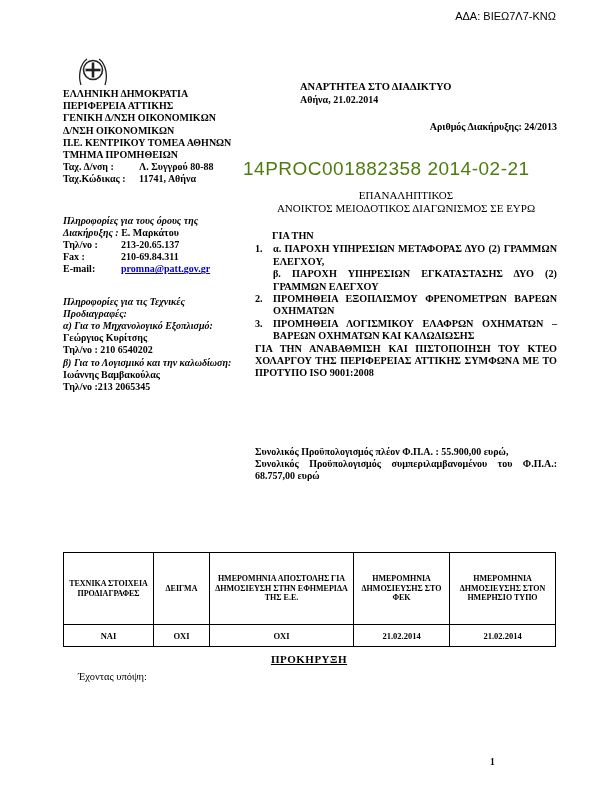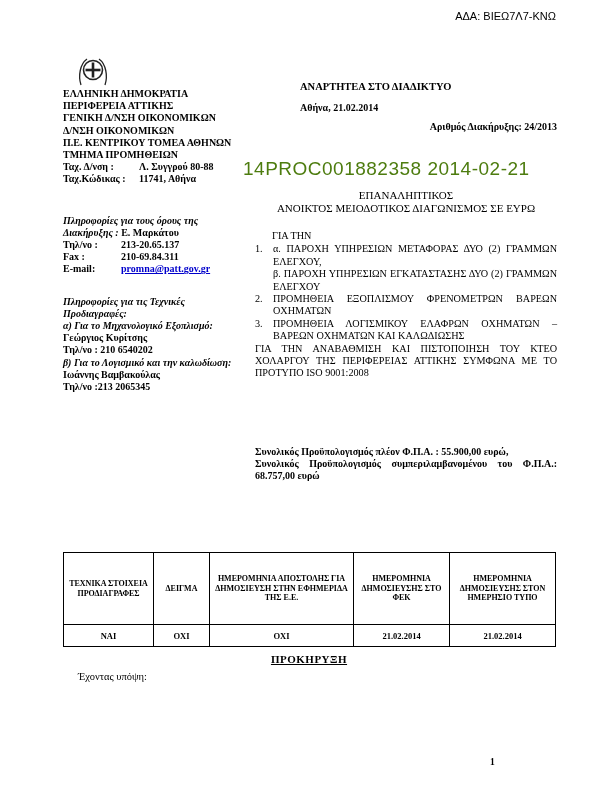--- a/index.html
+++ b/index.html
@@ -28,37 +28,37 @@
   .tech-block { margin-top:20px; }
   .ital { font-style:italic; }
   .email-link { color:#0000cc; text-decoration:underline; cursor:pointer; }
 
   
   .right-top {
     position:absolute; left:300px; top:81px; width:257px;
     font-weight:bold;
   }
   .anartitea { font-size:10.5px; }
-  .date-line { font-size:10px; margin-top:10px; }
+  .date-line { font-size:10px; margin-top:2px; }
   .protocol {
     position:absolute; left:300px; top:121px; width:257px;
     text-align:right; font-weight:bold; font-size:10px;
   }
   .watermark {
     position:absolute; left:243px; top:158px;
     font-family:"Liberation Sans", sans-serif;
     font-size:19px; color:#4d7c0f; letter-spacing:0.5px; white-space:nowrap;
   }
   .titles {
     position:absolute; left:255px; top:189px; width:302px;
     text-align:center; font-weight:normal; font-size:11px; line-height:12.5px;
   }
   .subject {
     position:absolute; left:255px; top:230px; width:302px;
-    font-weight:normal; font-size:10.2px; line-height:12.4px;
+    font-weight:bold; font-size:10.2px; line-height:12.4px;
   }
   .subject .gia-tin { padding-left:17px; margin-bottom:1px; }
   .item-row { display:flex; }
   .item-row .num { flex:0 0 18px; }
   .item-row .body { flex:1 1 auto; text-align:justify; }
   .plain-item { text-align:justify; }
   .budget {
     position:absolute; left:255px; top:446px; width:302px;
     font-weight:bold; font-size:10px; line-height:12.2px; text-align:justify;
   }

